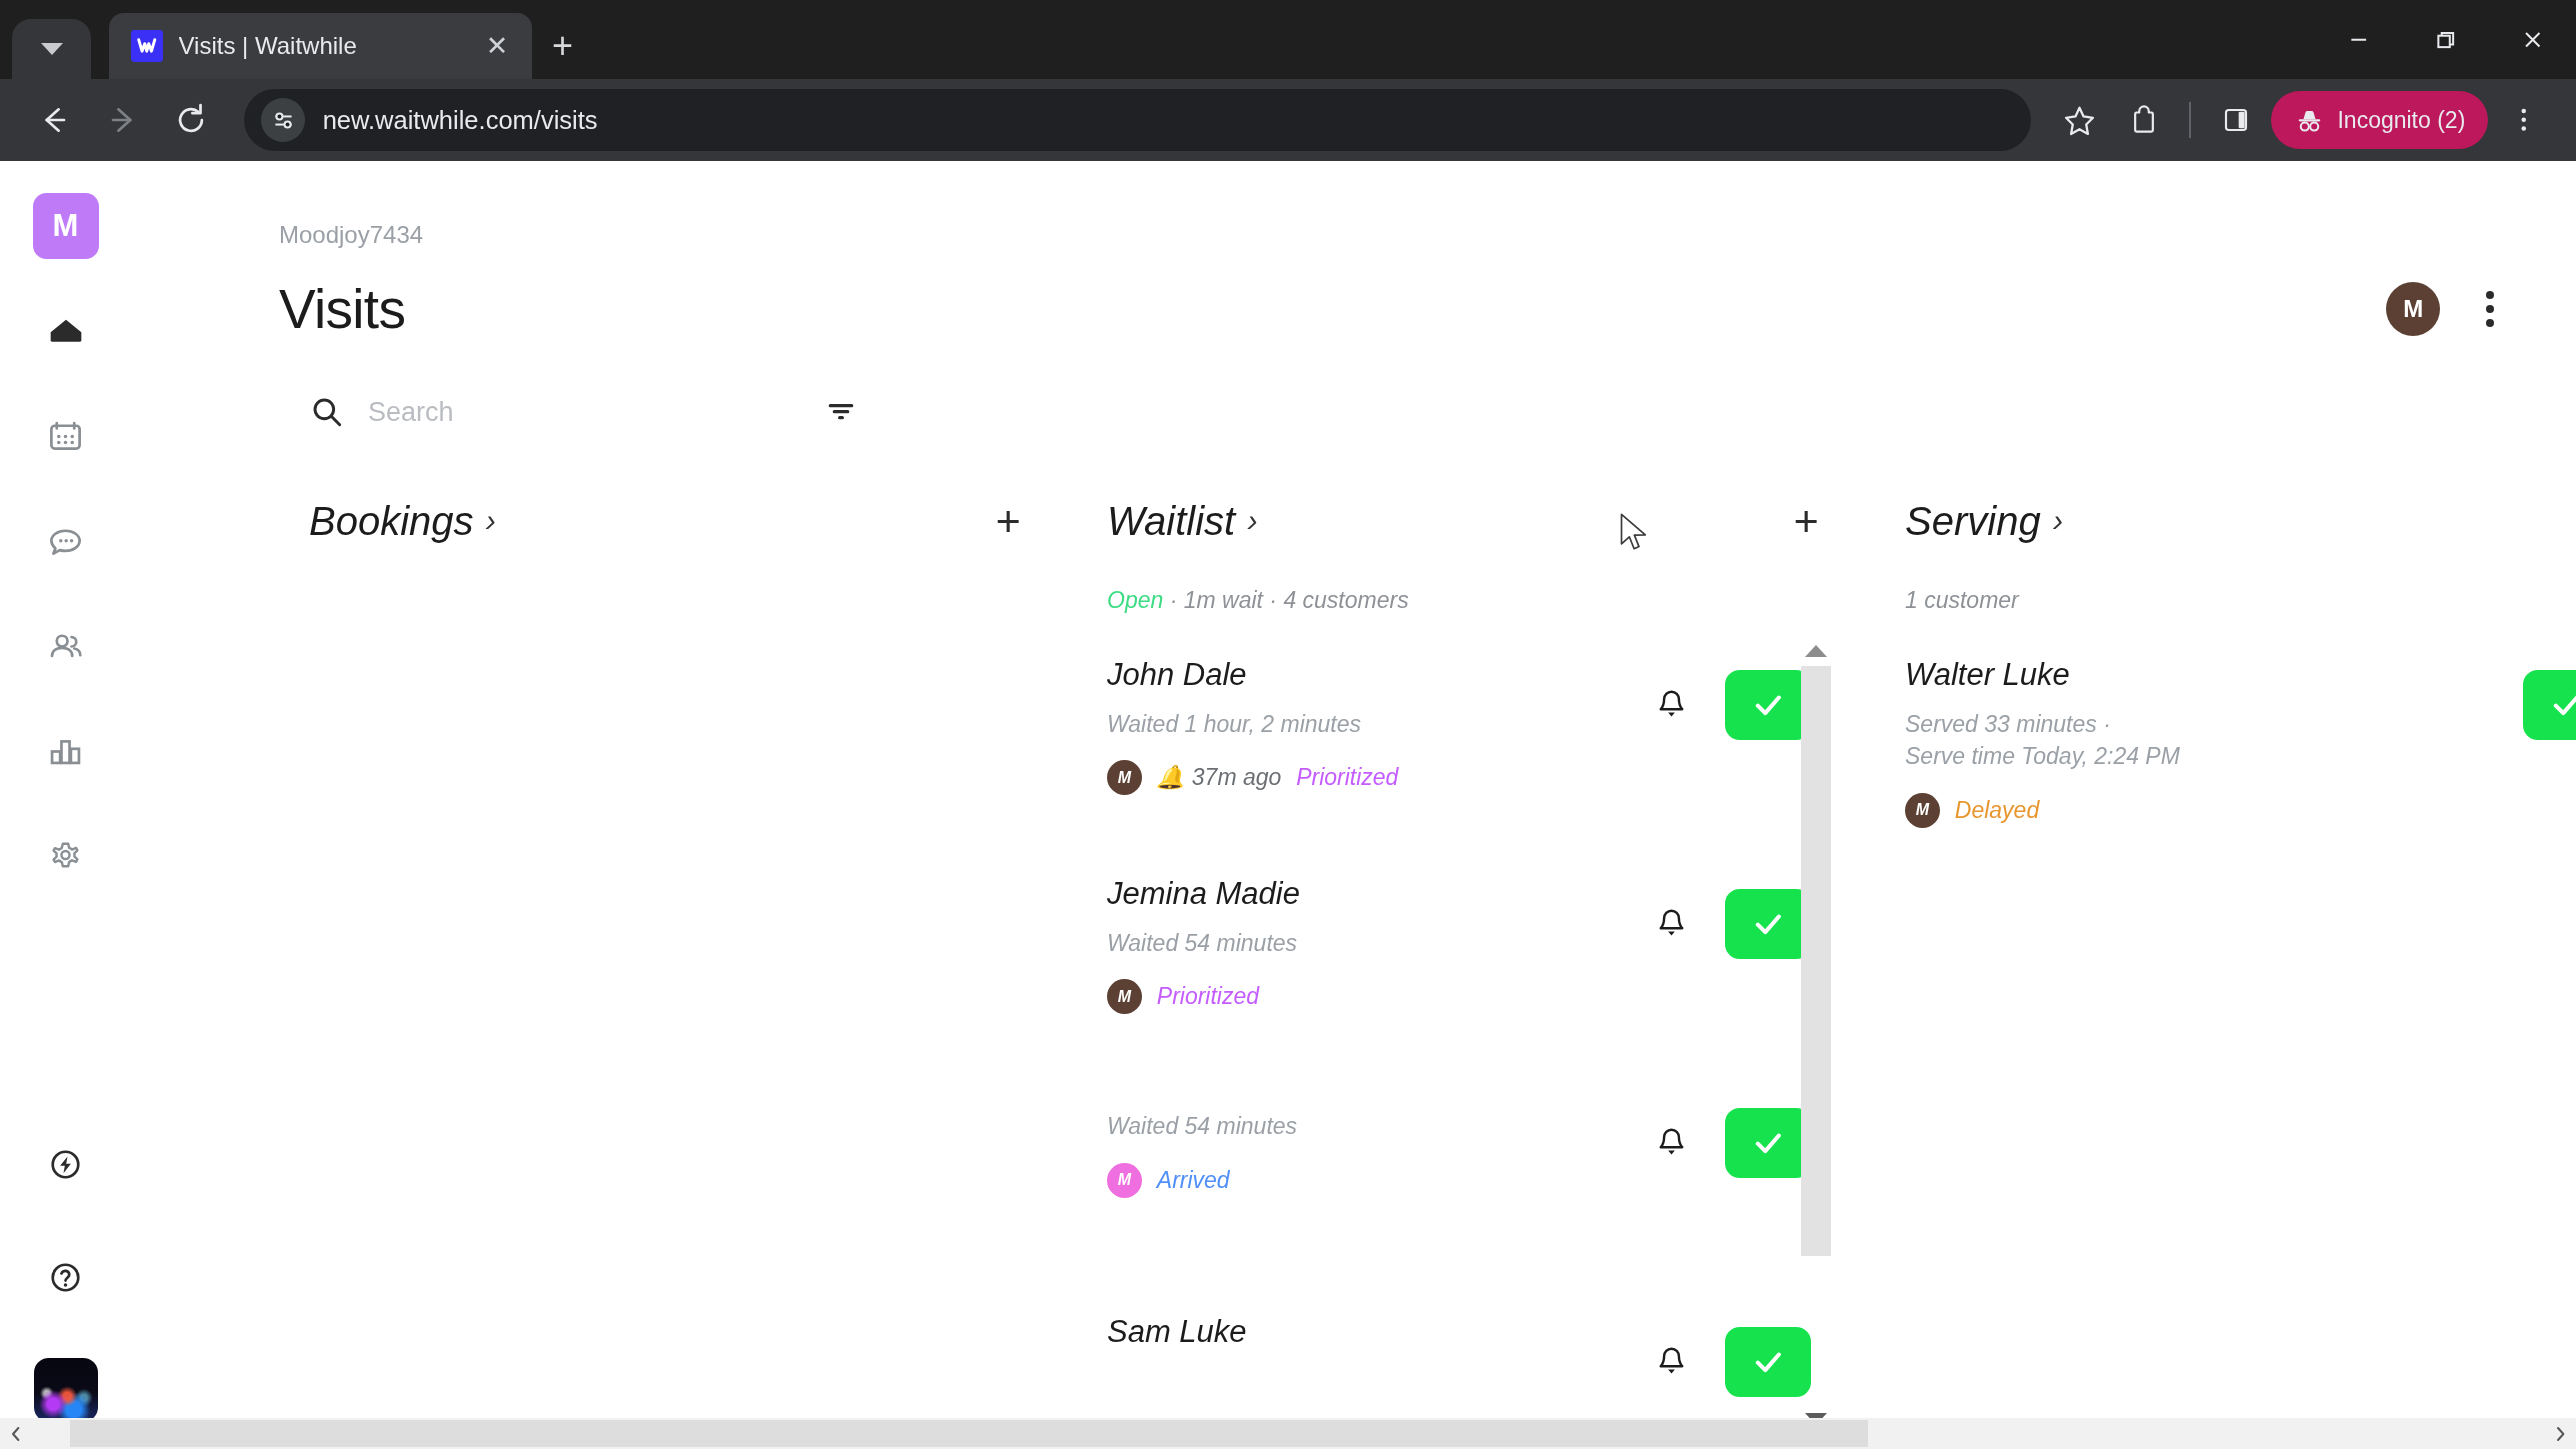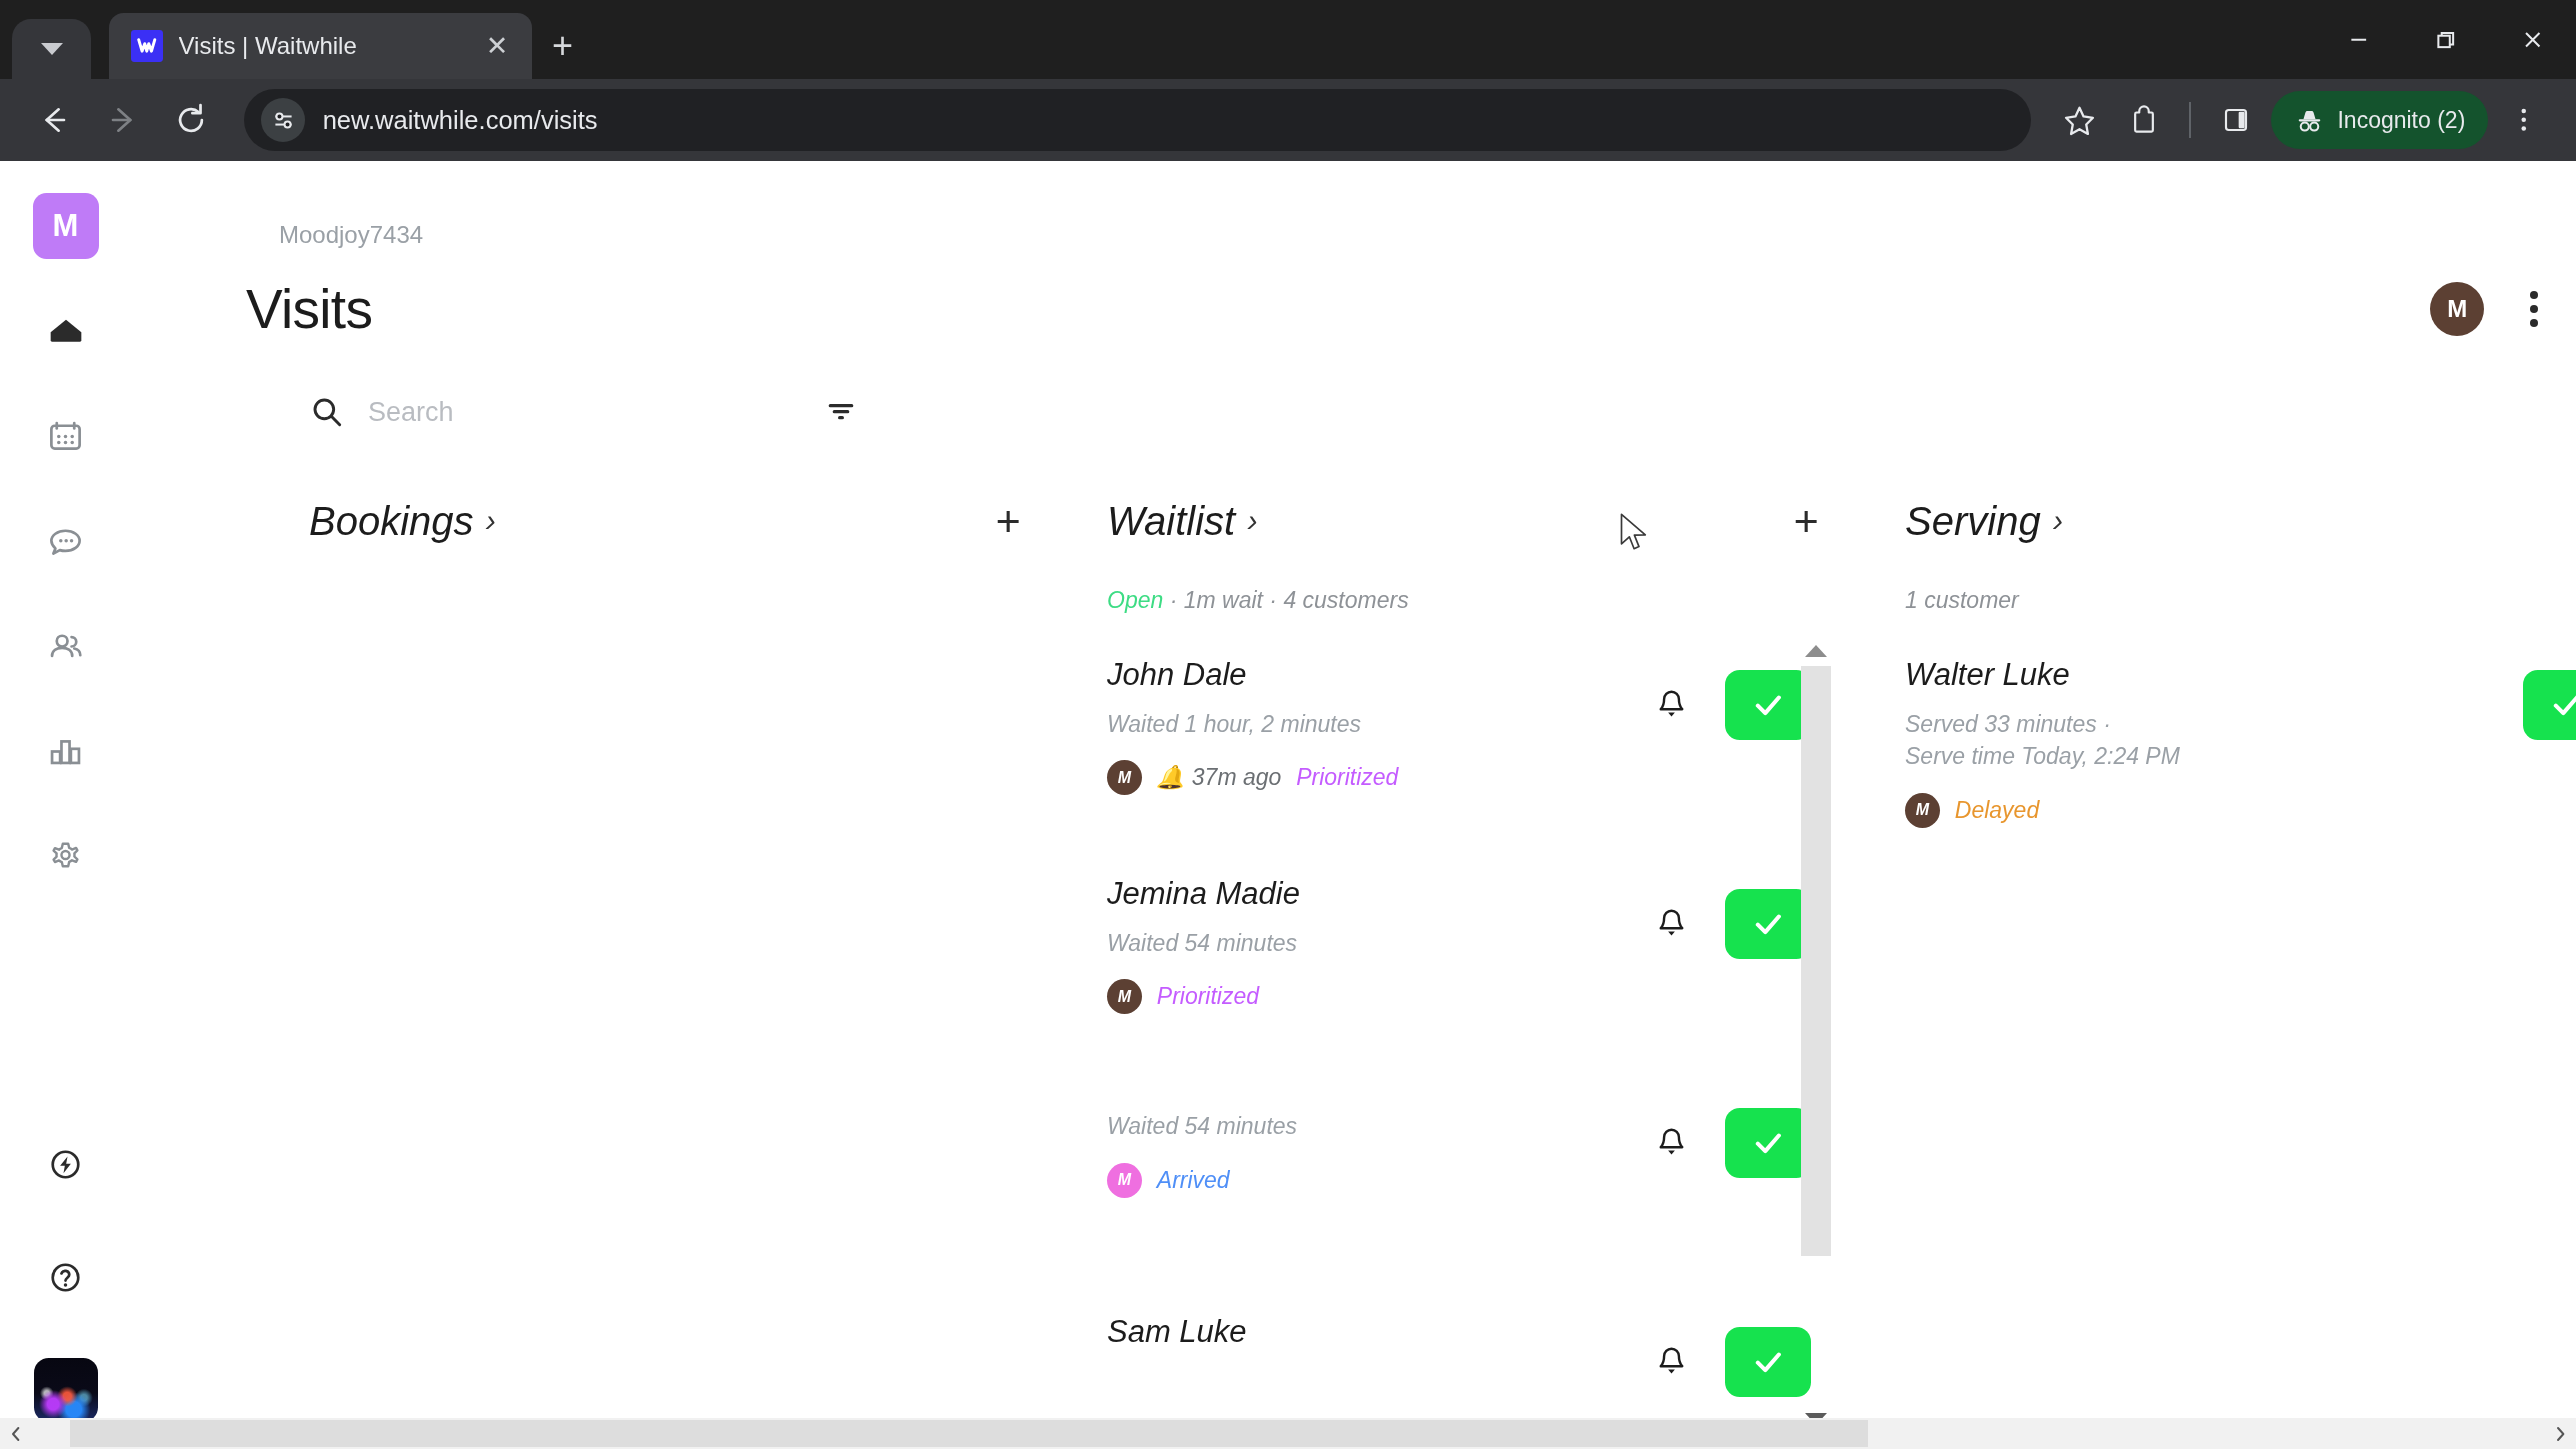--- a/index.html
+++ b/index.html
@@ -114,21 +114,21 @@
     overflow: hidden;
   }
   .tool-icon {
     width: 58px; height: 58px;
     display: flex; align-items: center; justify-content: center;
     color: #e8eaed; flex: none;
   }
   .divider-v { width: 1.3px; height: 36px; background: #5f6368; margin: 0 9.4px; flex: none; }
   .incognito-pill {
     height: 58px;
-    background: #14532d;
+    background: #be185d;
     border-radius: 29px;
     display: flex; align-items: center;
     gap: 12px;
     padding: 0 23px;
     color: #e8eaed; font-size: 23px;
     flex: none;
   }
 
   
   .app {
@@ -189,22 +189,22 @@
     position: relative;
   }
   .breadcrumb {
     font-size: 24px; color: #9aa0a6;
     margin-top: 60px;
     margin-left: 101px;
   }
   .page-head {
     display: flex; align-items: center;
     margin-top: 28px;
-    margin-left: 68px;
-    padding-right: 25px;
+    margin-left: 101px;
+    padding-right: 69px;
   }
   .page-title {
     font-size: 55px; font-weight: 400; color: #1c1c1c;
     letter-spacing: -0.7px;
   }
   .head-right { margin-left: auto; display: flex; align-items: center; gap: 32px; }
   .user-avatar {
     width: 54px; height: 54px; border-radius: 50%;
     background: #5c4033; color: #fff;
     display: flex; align-items: center; justify-content: center;

